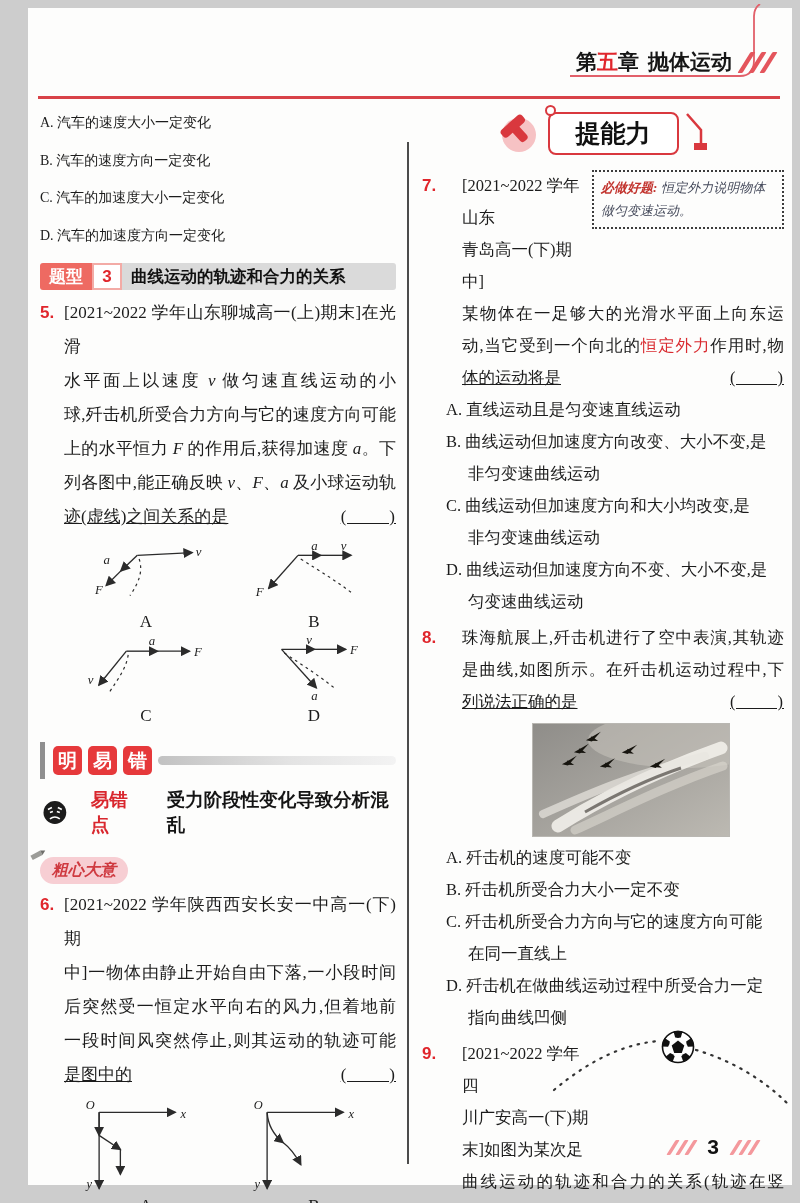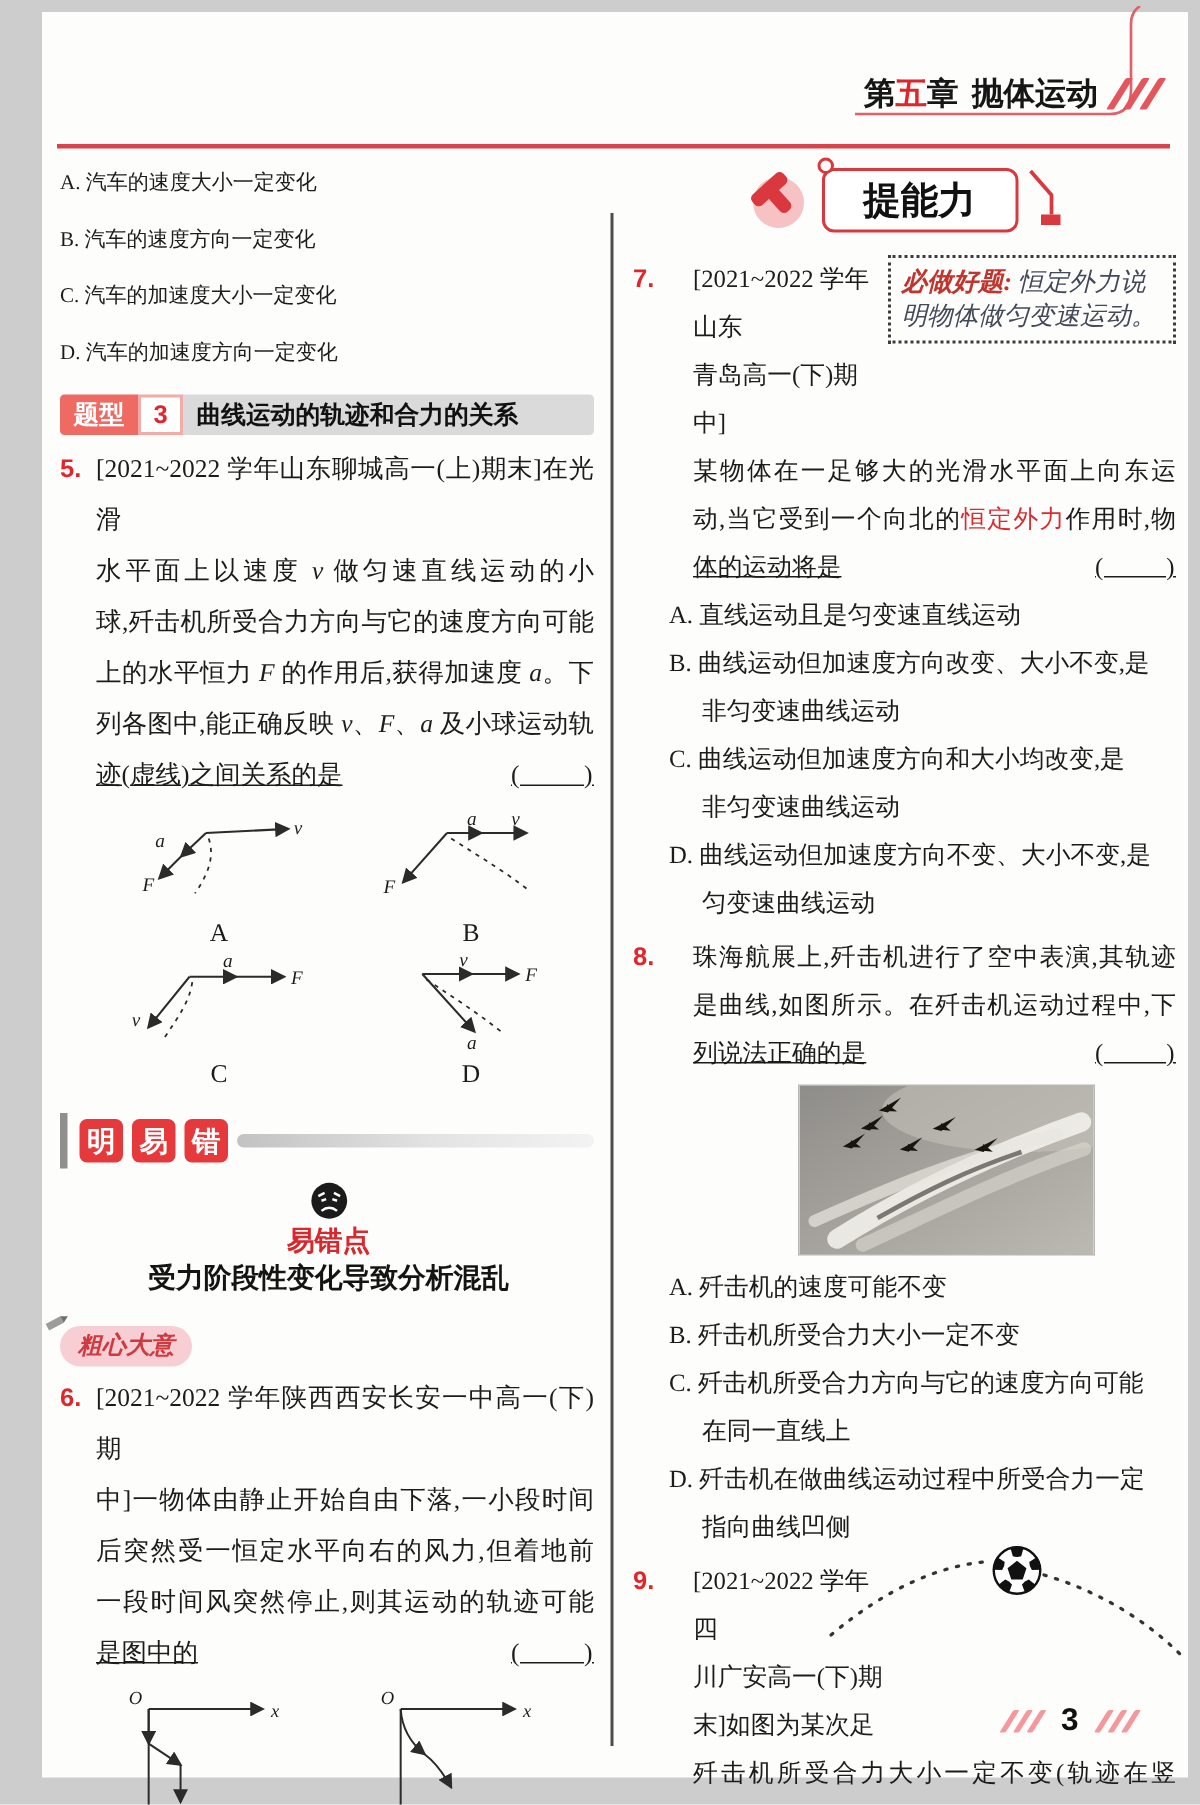--- a/index.html
+++ b/index.html
@@ -57,37 +57,37 @@
   .dline{stroke:#2b2b2b;stroke-width:1.5;fill:none;}
   .ddash{stroke:#2b2b2b;stroke-width:1.3;fill:none;stroke-dasharray:3 4;}
   .dtext{font-size:14px;font-style:italic;font-family:"Liberation Serif","DejaVu Serif",serif;fill:#1c1c1c;}
 
   
   .mistake-head{display:flex;align-items:center;margin:14px 0 8px 0;}
   .m-bar{width:5px;height:37px;background:#8f8f8f;margin-right:8px;flex:none;}
   .m-box{width:29px;height:29px;border-radius:5px;background:#e6393b;color:#fff;display:flex;align-items:center;justify-content:center;
          font-family:"Liberation Sans","DejaVu Sans",sans-serif;font-weight:bold;font-size:19px;margin-right:6px;flex:none;}
   .m-line{flex:1;height:9px;border-radius:5px;background:linear-gradient(90deg,#c2c2c2,#e3e3e3 55%,#f3f3f3);}
-  .point-row{display:flex;align-items:center;gap:0;margin:8px 0 2px 2px;flex-direction:column;}
+  .point-row{display:flex;align-items:center;gap:23px;margin:8px 0 2px 2px;}
   .point-label{color:#d9272e;font-family:"Liberation Sans","DejaVu Sans",sans-serif;font-weight:bold;font-size:18.5px;}
   .point-title{color:#141414;font-family:"Liberation Sans","DejaVu Sans",sans-serif;font-weight:bold;font-size:18.5px;}
   .stamp-row{display:flex;margin:20px 10px 2px 0;}
   .stamp{position:relative;background:#f7ced3;border-radius:16px;padding:3px 12px;color:#cf3a40;font-size:16px;font-weight:bold;font-style:italic;}
   .pencil{position:absolute;left:-12px;top:-10px;}
 
   
   .badge{display:flex;align-items:center;justify-content:center;margin:6px 0 14px 0;gap:6px;}
   .badge-box{position:relative;border:2.5px solid #d9383e;border-radius:8px;padding:3px 26px;
              font-family:"Liberation Sans","DejaVu Sans",sans-serif;font-weight:bold;font-size:25px;color:#111;background:#fff;}
   .badge-box::before{content:'';position:absolute;left:-5px;top:-9px;width:7px;height:7px;border:2px solid #d9383e;border-radius:50%;background:#fff;}
 
   
   .q7-head{display:flex;align-items:flex-start;}
   .q7-src{width:142px;flex:none;}
-  .note{flex:1;border:2px dotted #3c3c3c;padding:4px 7px 5px 7px;margin-left:4px;font-size:17px;line-height:23px;color:#44495a;font-style:italic;}
+  .note{flex:1;border:2px dotted #3c3c3c;padding:4px 7px 5px 7px;margin-left:4px;font-size:13px;line-height:23px;color:#44495a;font-style:italic;}
   .note-label{color:#c2342e;font-weight:bold;margin-right:4px;}
 
   
   .photo{margin:5px 0 5px 86px;display:block;border:1px solid #b9b7b2;}
 
   
   .q9-head{position:relative;}
   .q9-src{width:150px;}
   .traj{position:absolute;right:-14px;top:-8px;}
 
@@ -410,21 +410,21 @@
               <g fill="#111">
                 <path transform="rotate(0)" d="M-4.5,-15.5 Q0,-16.8 4.5,-15.5 L2.8,-9.5 Q0,-8.6 -2.8,-9.5 Z"></path>
                 <path transform="rotate(72)" d="M-4.5,-15.5 Q0,-16.8 4.5,-15.5 L2.8,-9.5 Q0,-8.6 -2.8,-9.5 Z"></path>
                 <path transform="rotate(144)" d="M-4.5,-15.5 Q0,-16.8 4.5,-15.5 L2.8,-9.5 Q0,-8.6 -2.8,-9.5 Z"></path>
                 <path transform="rotate(216)" d="M-4.5,-15.5 Q0,-16.8 4.5,-15.5 L2.8,-9.5 Q0,-8.6 -2.8,-9.5 Z"></path>
                 <path transform="rotate(288)" d="M-4.5,-15.5 Q0,-16.8 4.5,-15.5 L2.8,-9.5 Q0,-8.6 -2.8,-9.5 Z"></path>
               </g>
             </g>
           </svg>
         </div>
-        <div class="qline">歼击机所受合力大小一定不变(轨迹在竖</div>
+        <div class="qline">曲线运动的轨迹和合力的关系(轨迹在竖</div>
         <div class="qline">直平面内,空气阻力不可忽略),则足球在最</div>
         <div class="qline nj"></div>
       </div>
     </div>
   </div>
 
   <div class="footer">
     <span class="slashes pink-slashes">
         <i></i>
         <i></i>

